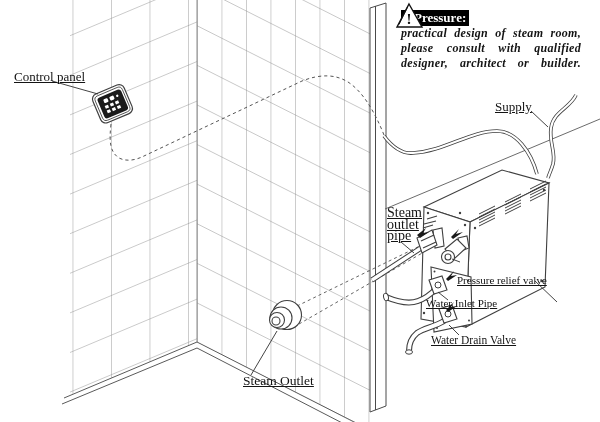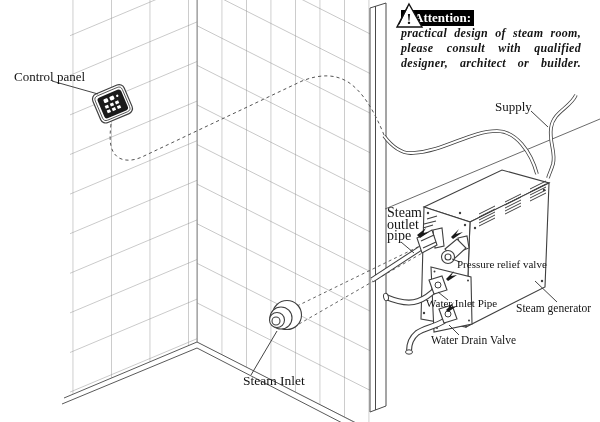--- a/index.html
+++ b/index.html
@@ -1,19 +1,19 @@
 <!DOCTYPE html>
 <html><head>
 <meta charset="utf-8">
 <style>
   html,body{margin:0;padding:0;background:#fff;}
   #stage{position:relative;width:600px;height:422px;background:#ffffff;overflow:hidden;
          font-family:"Liberation Serif", serif;color:#141414;}
   #art{position:absolute;left:0;top:0;}
-  .lbl{position:absolute;font-size:13px;line-height:14px;white-space:nowrap;color:#141414;}
+  .lbl{position:absolute;font-size:13px;line-height:14px;white-space:nowrap;color:#141414;text-decoration:underline;}
   .lbl.small{font-size:11px;}
   .lbl.mid{font-size:11.5px;}
   .lbl.big{font-size:13.5px;}
   .sop div{font-size:14px;line-height:11.5px;}
   
   #attention{position:absolute;left:395px;top:2px;width:192px;}
   #att-tri{position:absolute;left:0;top:0;z-index:2;}
   .att-first{display:flex;align-items:flex-start;margin-top:8px;}
   .att-box{background:#000;color:#fff;font-weight:bold;font-size:13px;line-height:15px;
            padding:0 3px 1px 13px;margin-left:6px;white-space:nowrap;}
@@ -198,33 +198,32 @@
     </g>
   </svg>
 
   <div class="lbl" style="left:14px;top:70px;">Control panel</div>
   <div class="lbl" style="left:495px;top:100px;">Supply</div>
   <div class="lbl sop" style="left:387px;top:207px;">
     <div>Steam</div>
     <div>outlet</div>
     <div>pipe</div>
   </div>
-  <div class="lbl small" style="left:457px;top:257px;">Pressure relief valve</div>
+  <div class="lbl small" style="left:457px;top:273px;">Pressure relief valve</div>
   <div class="lbl small" style="left:426px;top:296px;">Water Inlet Pipe</div>
-  <div class="lbl mid" style="left:516px;top:301px;">Steam generator</div>
   <div class="lbl mid" style="left:431px;top:333px;">Water Drain Valve</div>
-  <div class="lbl big" style="left:243px;top:374px;">Steam Inlet</div>
+  <div class="lbl big" style="left:243px;top:374px;">Steam Outlet</div>
 
   <div id="attention">
     <svg id="att-tri" width="30" height="28" viewBox="0 0 30 28">
       <polygon points="14,2 27,25 2,25" fill="#ffffff" stroke="#111111" stroke-width="1.4"></polygon>
       <line x1="12.5" y1="5" x2="4" y2="22.5" stroke="#111111" stroke-width="1"></line>
       <text x="14" y="22" text-anchor="middle" font-size="15" font-weight="bold" font-family="Liberation Serif, serif" fill="#111111">!</text>
     </svg>
     <div class="att-first">
-      <span class="att-box">Attention:</span>
+      <span class="att-box">Pressure:</span>
     </div>
     <div class="att-line">practical design of steam room,</div>
     <div class="att-line">please consult with qualified</div>
     <div class="att-line">designer, architect or builder.</div>
   </div>
 
 </div>
 
 </body></html>

